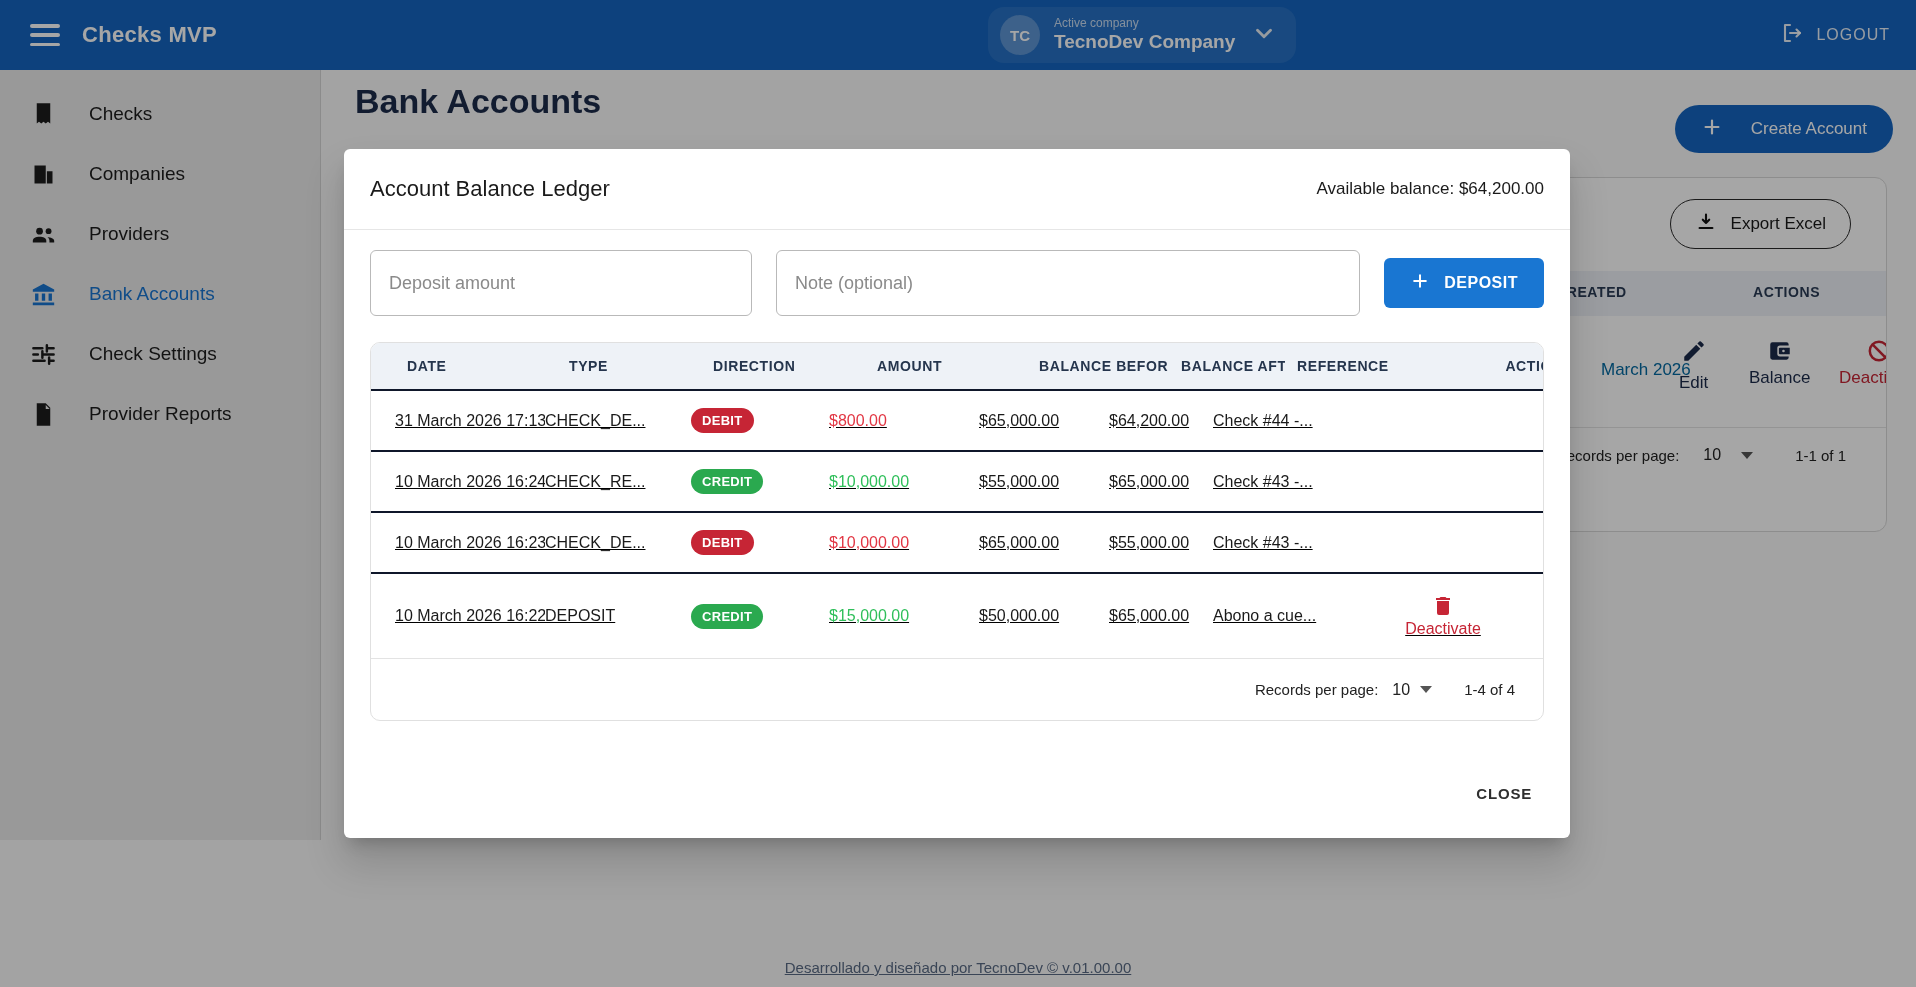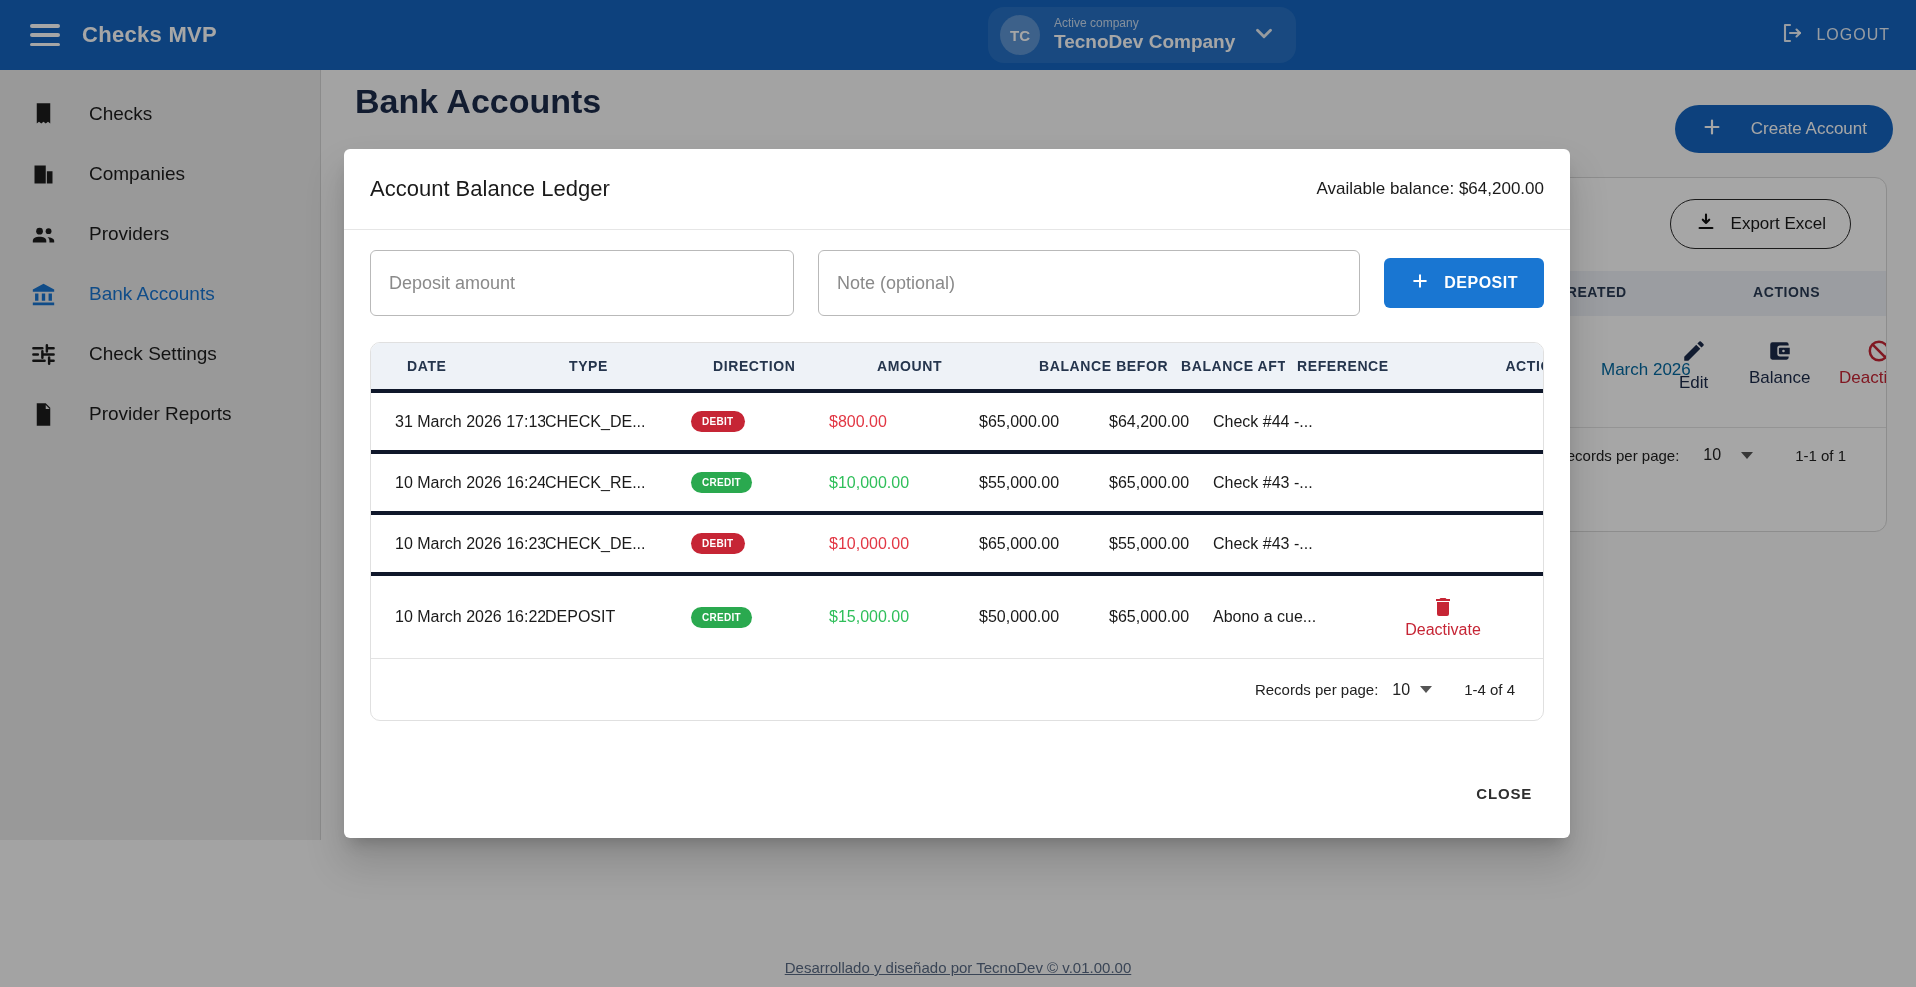--- a/index.html
+++ b/index.html
@@ -74,37 +74,37 @@
            border-radius:6px; z-index:60; box-shadow:0 11px 15px -7px rgba(0,0,0,0.2),
            0 24px 38px 3px rgba(0,0,0,0.14); display:flex; flex-direction:column; }
   .modal-header { height:81px; padding:0 26px; display:flex; align-items:center;
                   justify-content:space-between; border-bottom:1px solid #e6e6e6; }
   .modal-title { font-size:22px; color:#1a1a1a; }
   .avail-balance { font-size:17px; color:#1a1a1a; }
   .modal-form { display:flex; align-items:center; padding:20px 26px 26px 26px; gap:24px; }
   .m-input { height:66px; border:1px solid #b9b9b9; border-radius:6px; padding:0 18px; font-size:18px;
              font-family:inherit; color:#333; background:#fff; }
   .m-input::placeholder { color:#8a8a8a; }
-  .inp-amount { width:424px; }
+  .inp-amount { width:382px; }
   .inp-note { flex:1; }
   .btn-deposit { height:50px; padding:0 26px; border:none; border-radius:6px; background:#1976d2;
                  color:#fff; font-size:16px; font-weight:bold; letter-spacing:0.5px; font-family:inherit;
                  display:flex; align-items:center; gap:14px; cursor:pointer; }
   .ledger { margin:0 26px; border:1px solid #e0e0e0; border-radius:10px; overflow:hidden; }
   .lrow { display:flex; align-items:center; padding:0 24px; }
   .lhead { background:#eef2f7; height:46px; }
   .lhead .lcell { font-size:14px; font-weight:bold; color:#25354d; letter-spacing:0.6px;
                   overflow:hidden; white-space:nowrap;margin-left:12px; }
-  .lbody { height:61px; border-top:4px solid #0f172a; }
+  .lbody { height:61px; border-top:2px solid #0f172a;text-decoration:underline; }
   .lbody.tall { height:86px; }
   .lcell { overflow:hidden; white-space:nowrap; font-size:16px; color:#1a1a1a; flex:0 0 auto; }
   .c-date{ width:150px; } .c-type{ width:132px; } .c-dir{ width:152px; } .c-amt{ width:150px; }
   .c-bb{ width:130px; } .c-ba{ width:104px; } .c-ref{ width:170px; } .c-act{ width:120px; text-align:center; }
   .badge { display:inline-block; margin-left:14px; padding:5px 11px; border-radius:13px; color:#fff;
-           font-size:10px; font-weight:bold; letter-spacing:0.3px; }
+           font-size:13px; font-weight:bold; letter-spacing:0.3px; }
   .badge[data-variant="DEBIT"] { background:#c62535; }
   .badge[data-variant="CREDIT"] { background:#2aa94f; }
   .amount[data-variant="DEBIT"] { color:#e23744; }
   .amount[data-variant="CREDIT"] { color:#2fbf5a; }
   .act-deactivate { display:flex; flex-direction:column; align-items:center; gap:2px; color:#c62535;
                     font-size:16px; cursor:pointer; }
   .act-deactivate svg { width:24px; height:24px; }
   .lpagination { height:62px; border-top:1px solid #e3e3e3; display:flex; align-items:center;
                  justify-content:flex-end; padding-right:28px; font-size:15px; color:#222; }
   .modal-footer { margin-top:auto; display:flex; justify-content:flex-end; padding:0 30px 26px 0; }

